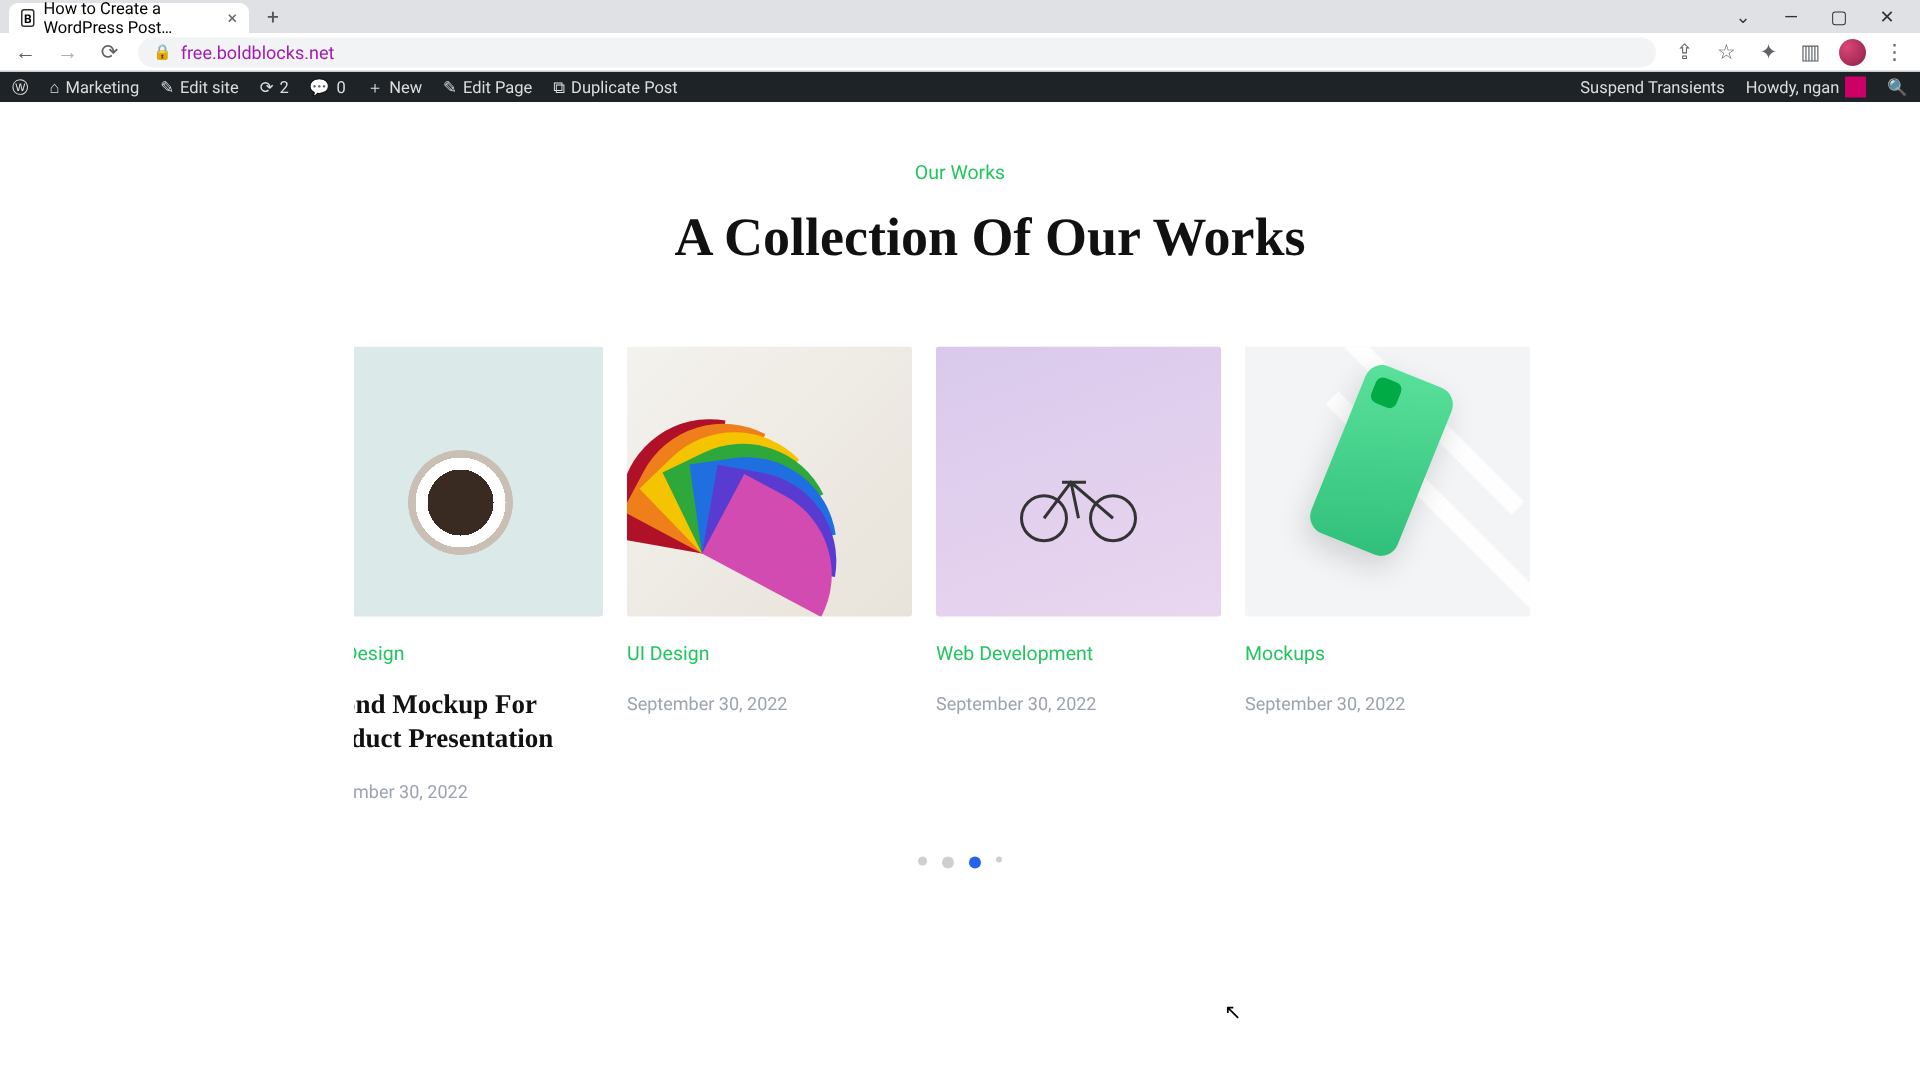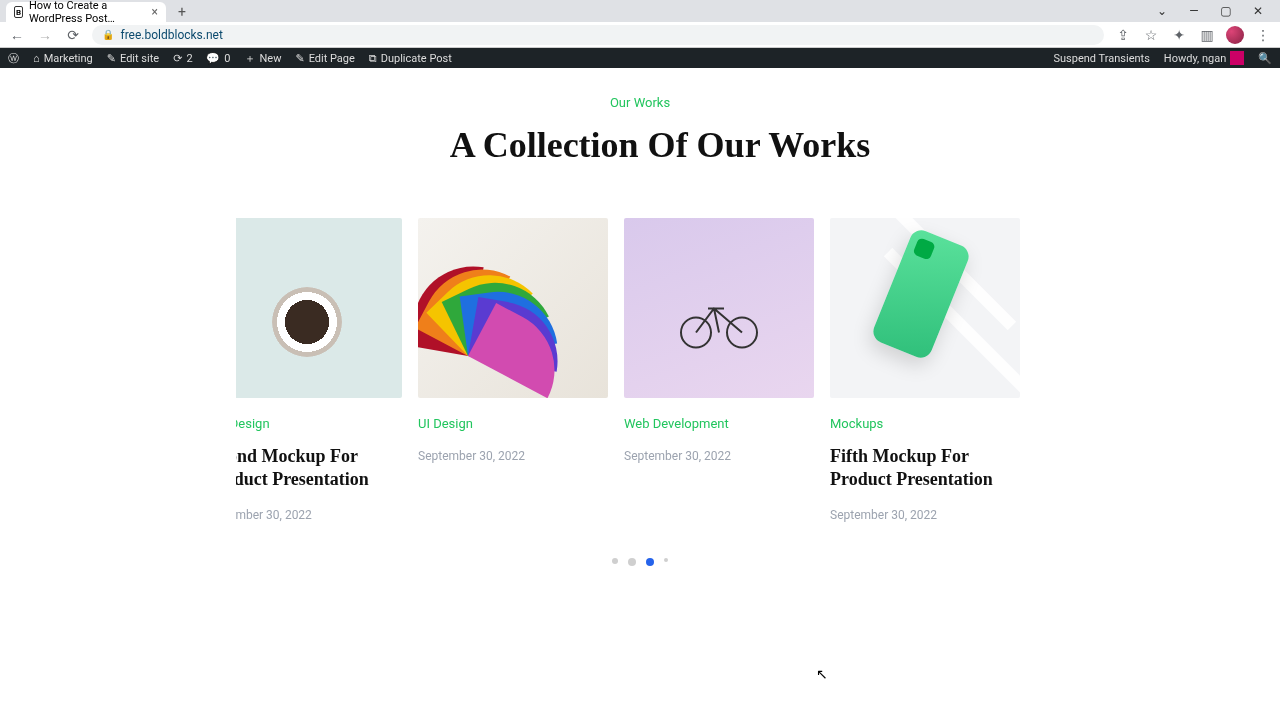--- a/index.html
+++ b/index.html
@@ -12,33 +12,33 @@
   .tab .favicon { width: 12px; height: 12px; border: 1px solid #333; border-radius: 2px; display: flex; align-items: center; justify-content: center; font-size: 8px; font-weight: bold;}
   .tab .close { font-size: 12px; color: #666; margin-left: auto; }
   .newtab { width: 20px; height: 20px; display:flex; align-items:center; justify-content:center; font-size:14px; color:#555; border-radius:4px;}
   .win-controls { margin-left:auto; display:flex; height:22px;}
   .win-controls span{ width:32px; display:flex; align-items:center; justify-content:center; font-size:12px; color:#333;}
   .addrbar { background:#fff; height:26px; display:flex; align-items:center; padding:0 8px; gap:10px; border-bottom:1px solid #ccc;}
   .nav-ico { width:18px; text-align:center; color:#5f6368; font-size:14px;}
   .nav-ico.disabled{color:#b0b0b0;}
   .url-box { flex:1; display:flex; align-items:center; gap:6px; font-size:12px; color:#5f6368; background:#f1f3f4; border-radius:20px; height:20px; padding:0 10px;}
   .url-box .lock{font-size:10px;}
-  .url-box .dom{color:#0c4a6e;}
+  .url-box .dom{color:#a21caf;}
   .right-icons{display:flex; gap:10px; align-items:center;}
   .avatar{width:18px;height:18px;border-radius:50%;background:radial-gradient(circle at 30% 30%,#d47,#824);}
 
   
   .wpbar{background:#1d2327; color:#ddd; height:20px; font-size:11px; display:flex; align-items:center; padding:0 8px; gap:14px;}
   .wpbar .item{display:flex; align-items:center; gap:4px;}
   .wpbar .spacer{flex:1;}
   .wpbar .sq{width:14px;height:14px;background:#c06;}
   .wp-ico{display:inline-block;}
 
   
-  .page { background:#fff; padding-top:27px; }
+  .page { background:#fff; padding-top:40px; }
   .eyebrow{ text-align:center; color:#22c55e; font-size:13px; }
   .headline{ text-align:center; font-family: Georgia, 'Times New Roman', serif; font-weight:700; font-size:36px; margin-top:14px; color:#111;margin-left:40px;}
   .sub{ text-align:center; color:#4b5563; font-size:14px; max-width:540px; margin:18px auto 0; line-height:1.5;}
 
   .carousel-viewport{ width:808px; margin:52px auto 0; overflow:hidden; }
   .track{ display:flex; gap:16px; transform:translateX(-24px);}
   .card{ width:190px; flex-shrink:0;}
   .thumb{ width:100%; height:180px; border-radius:2px; }
   .cat{ color:#22c55e; font-size:13px; margin-top:18px;}
   .title{ font-family: Georgia,'Times New Roman',serif; font-size:18px; font-weight:600; color:#111; margin-top:14px; line-height:1.25;}
@@ -180,21 +180,20 @@
         <div class="date">September 30, 2022</div>
       </div>
 
       <div class="card">
         <div class="thumb phone">
           <span class="diag" style="top:10px; left:-40px;"></span>
           <span class="diag" style="top:120px; left:20px;"></span>
           <span class="phone-dev"></span>
         </div>
         <div class="cat">Mockups</div>
-        <div class="title">Fifth Mockup For Product Presentation</div>
         <div class="date">September 30, 2022</div>
       </div>
 
     </div>
   </div>
 
   <div class="dots">
     <span class="dot"></span>
     <span class="dot big"></span>
     <span class="dot big active"></span>

